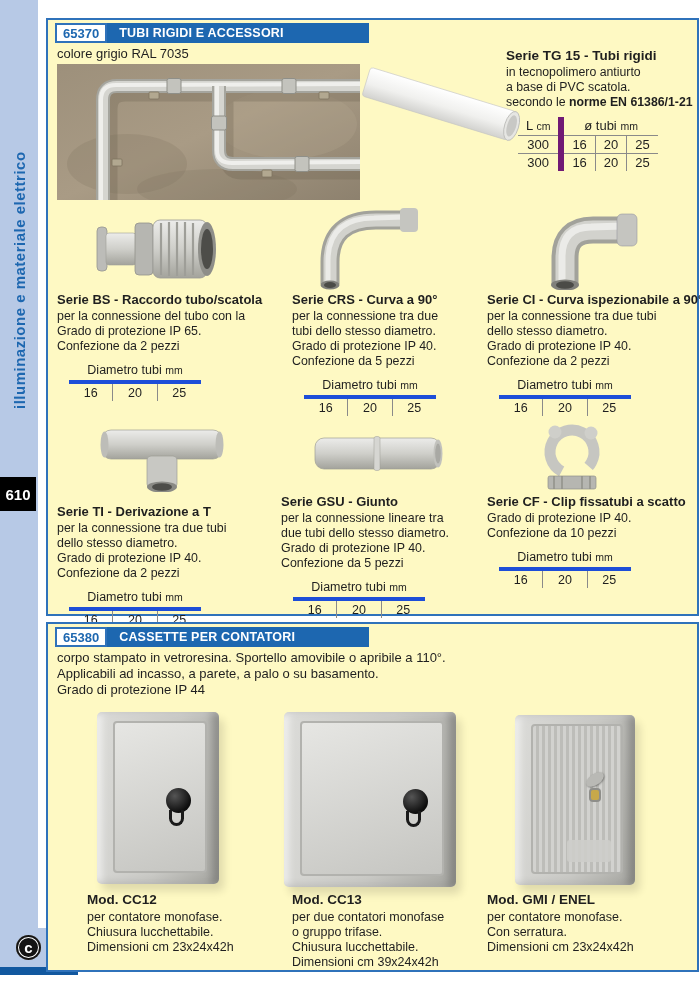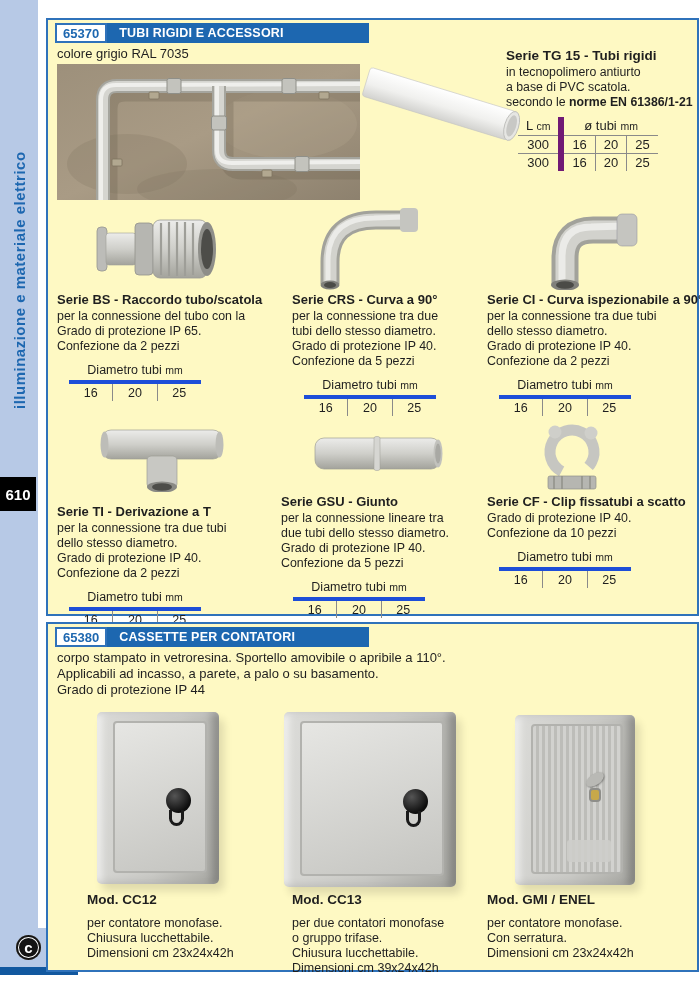--- a/index.html
+++ b/index.html
@@ -68,21 +68,21 @@
                border:3px solid #1a1a1a;border-top:none;border-radius:0 0 8px 8px;}
   .front.ribbed{background:repeating-linear-gradient(90deg,#d2d2cf 0 3px,#bdbdb9 3px 6px);}
   .latch{position:absolute;right:16px;top:33%;width:20px;height:11px;border-radius:50%;
          background:#b9b9b5;box-shadow:0 1px 2px rgba(0,0,0,.4);transform:rotate(-35deg);}
   .lockdot{position:absolute;right:22px;top:44%;width:8px;height:10px;border-radius:2px;background:#c7a84a;
            box-shadow:0 0 0 2px #8e8e8a;}
   .plate{position:absolute;right:10px;bottom:10px;width:44px;height:22px;border-radius:3px;background:#cdcdca;opacity:.9;}
 
   
   .model{position:absolute;font-size:12.5px;line-height:15px;}
-  .model h3{margin:0 0 8px 0;font-size:13.5px;line-height:16px;}
+  .model h3{margin:0 0 2px 0;font-size:13.5px;line-height:16px;}
   .model p{margin:0;white-space:nowrap;}
 </style>
 </head>
 <body>
 
 <div class="page">
 
   <div class="sidebar"></div>
   <div class="vlabel">illuminazione e materiale elettrico</div>
   <div class="badge610">610</div>

